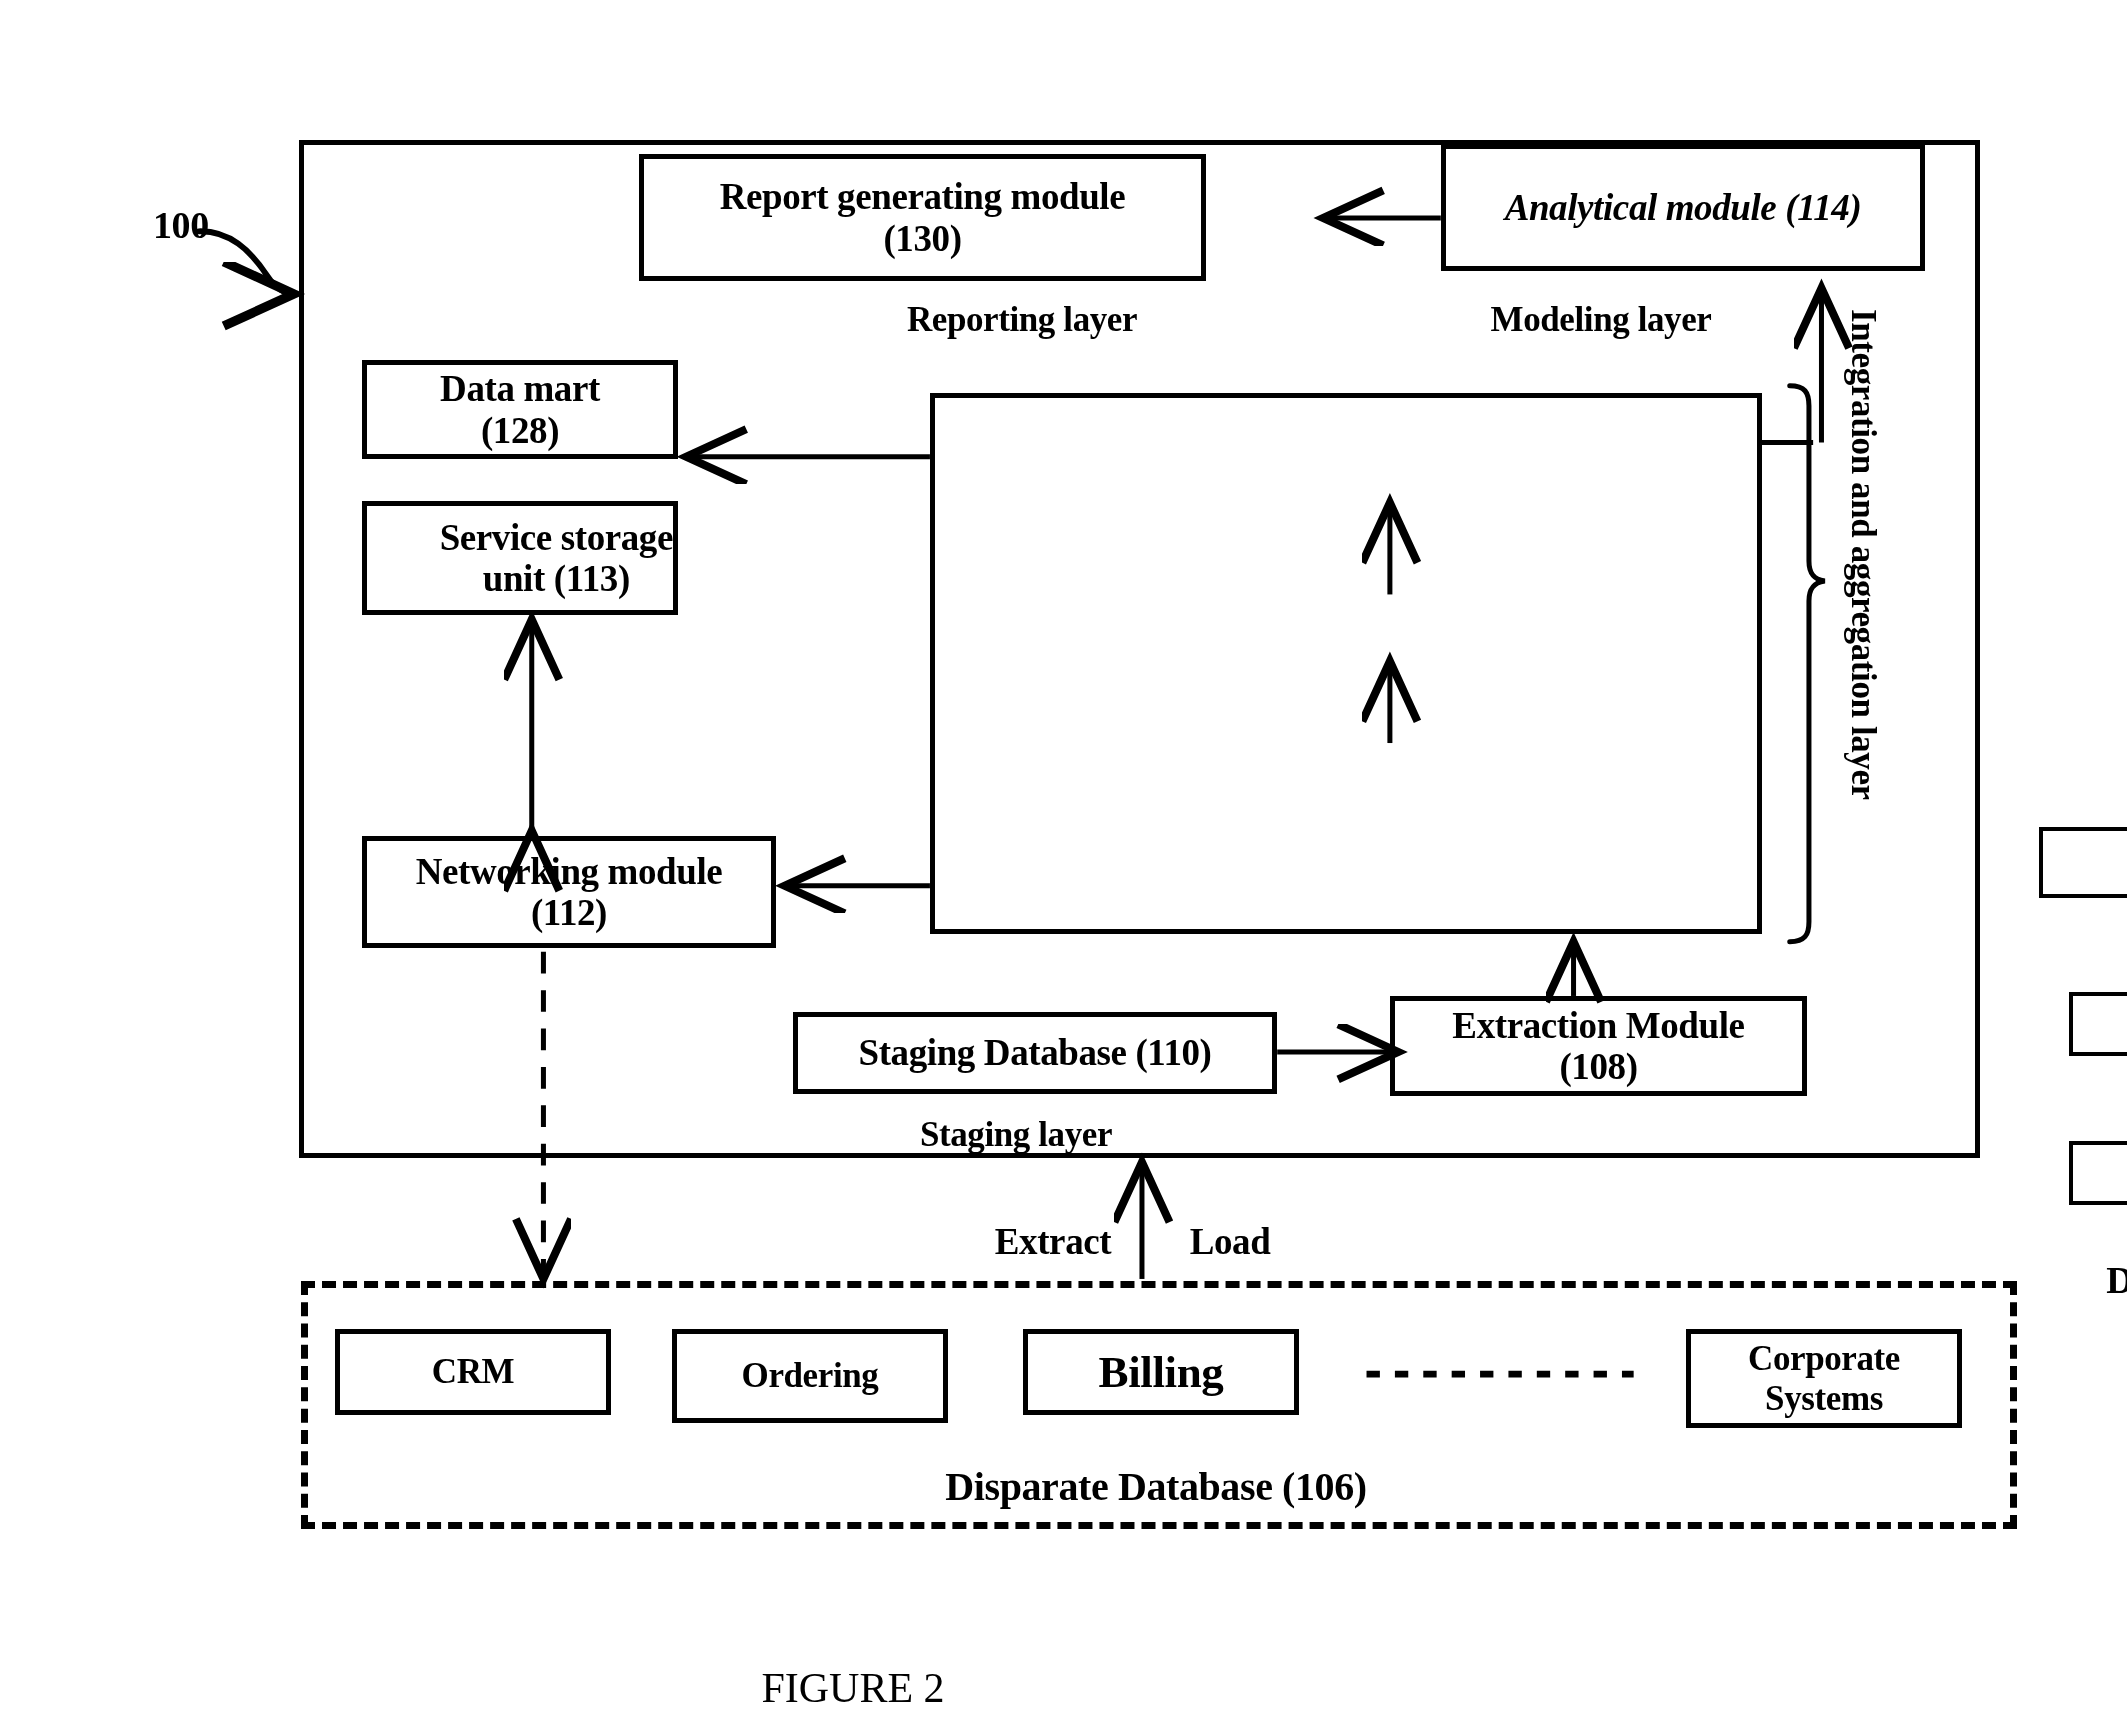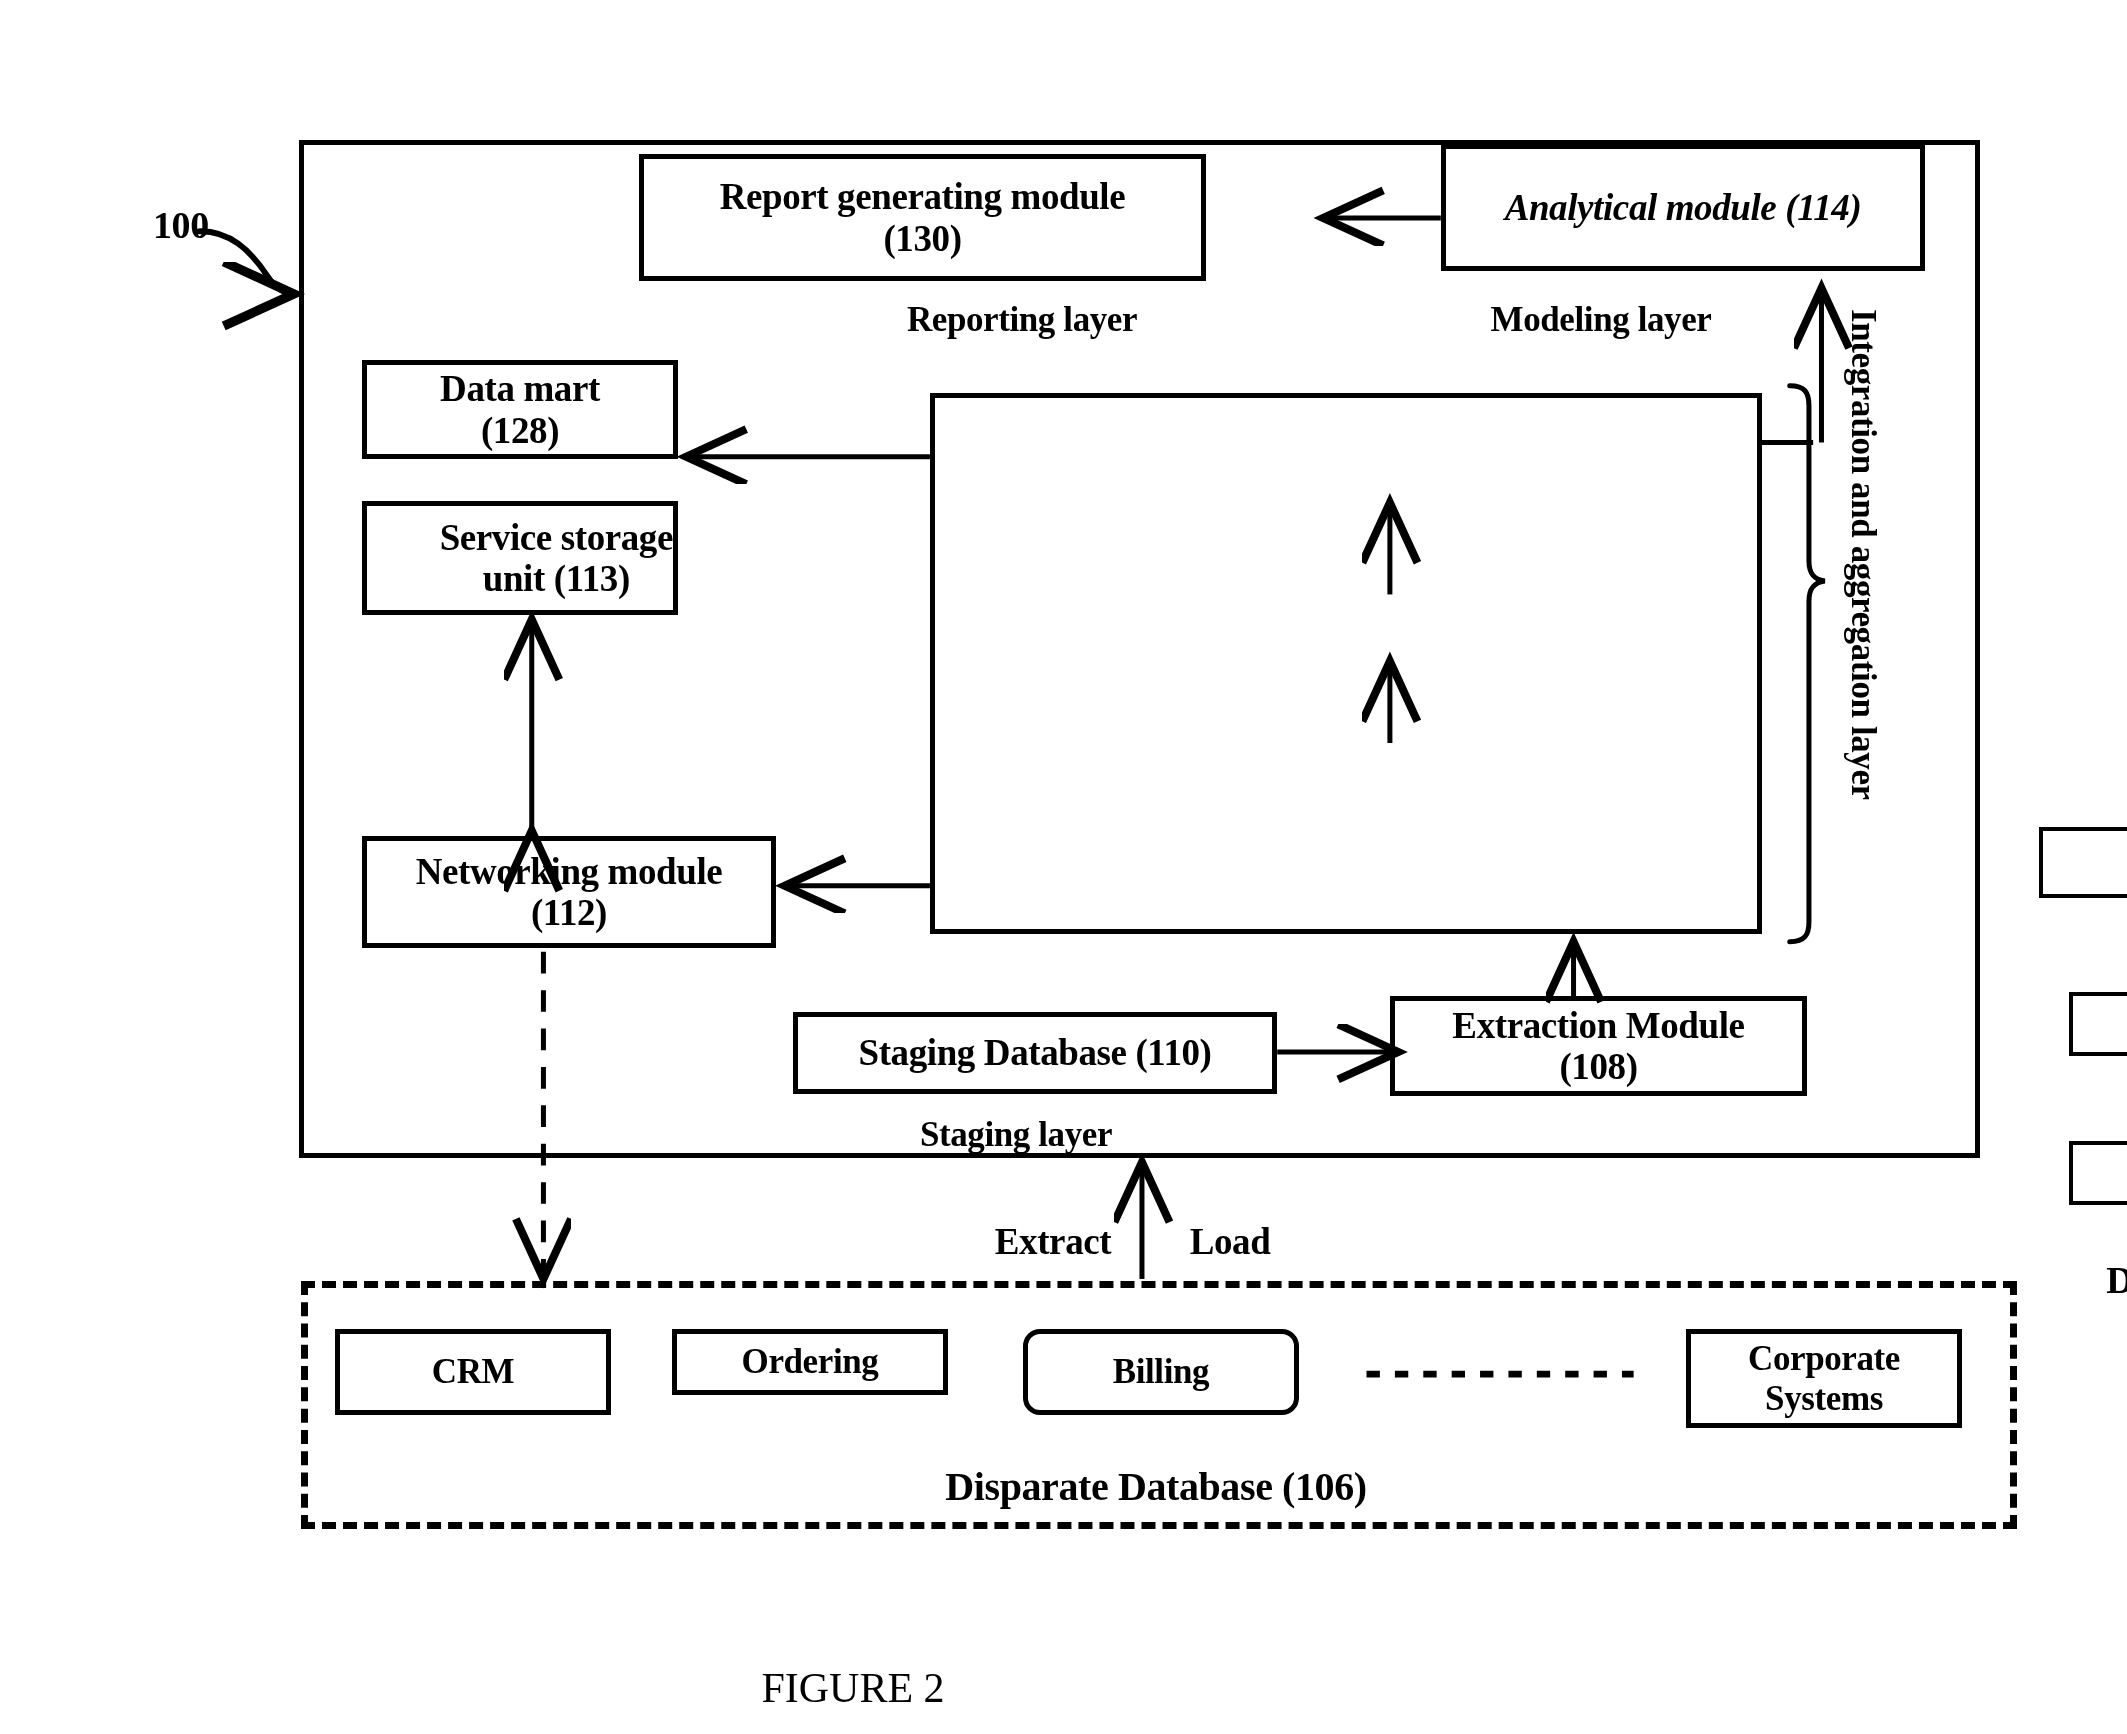--- a/index.html
+++ b/index.html
@@ -179,25 +179,25 @@
   <div class="label center" id="lbl-load" style="left:1230px; top:1222px; font-size:37px;">Load</div>
 
   <div class="vlabel" id="lbl-integ-agg" style="left:1883px; top:309px; font-size:35px;">Integration and aggregation layer</div>
 
   <div class="container-dashed" id="disparate-container" style="left:301px; top:1281px; width:1716px; height:248px;"></div>
 
   <div class="node" id="src-crm" style="left:335px; top:1329px; width:276px; height:86px; font-size:35px;">
     <span>CRM</span>
   </div>
 
-  <div class="node" id="src-ordering" style="left:672px; top:1329px; width:276px; height:66px; font-size:35px;">
+  <div class="node" id="src-ordering" style="left:672px; top:1329px; width:276px; height:94px; font-size:35px;">
     <span>Ordering</span>
   </div>
 
-  <div class="node" id="src-billing" style="left:1023px; top:1329px; width:276px; height:86px; font-size:35px;border-radius:17px;">
+  <div class="node" id="src-billing" style="left:1023px; top:1329px; width:276px; height:86px; font-size:45px;">
     <span>Billing</span>
   </div>
 
   <div class="node" id="src-corporate" style="left:1686px; top:1329px; width:276px; height:99px; font-size:35px;">
     <div>
       <span class="ttl-2l">Corporate</span>
       <span class="ttl-2l">Systems</span>
     </div>
   </div>
 

